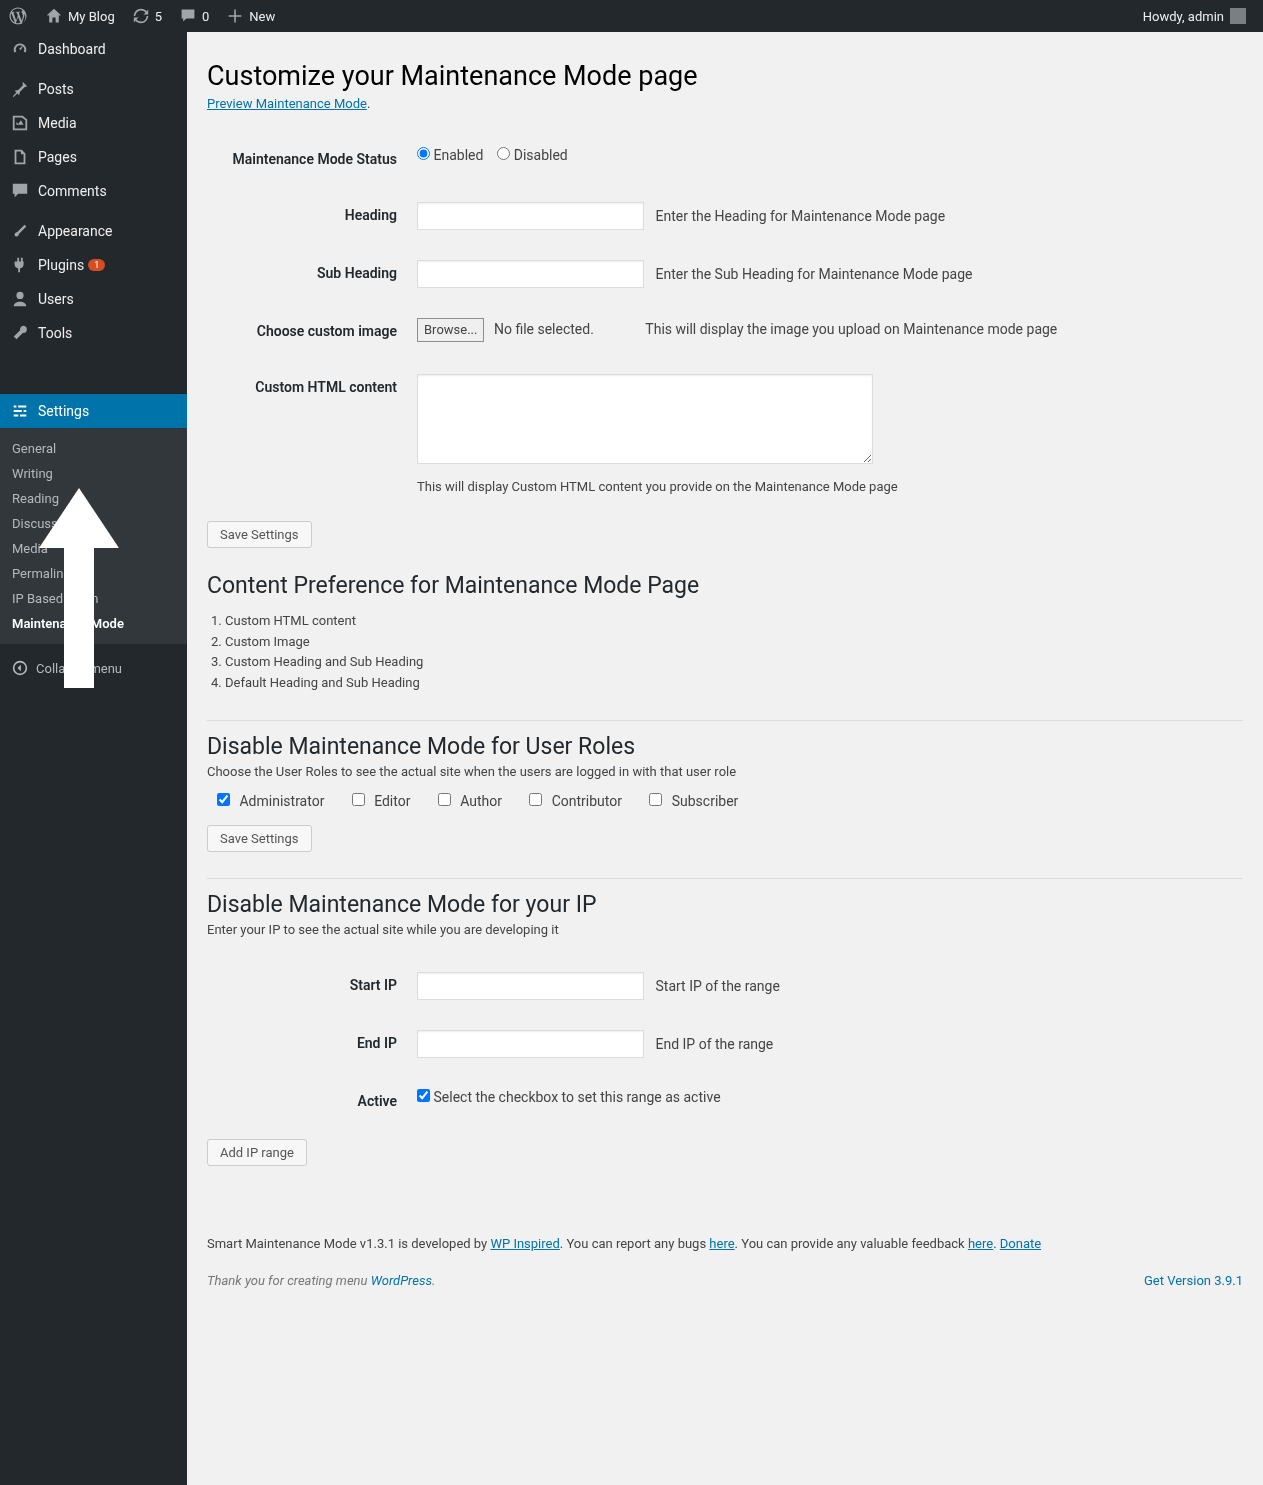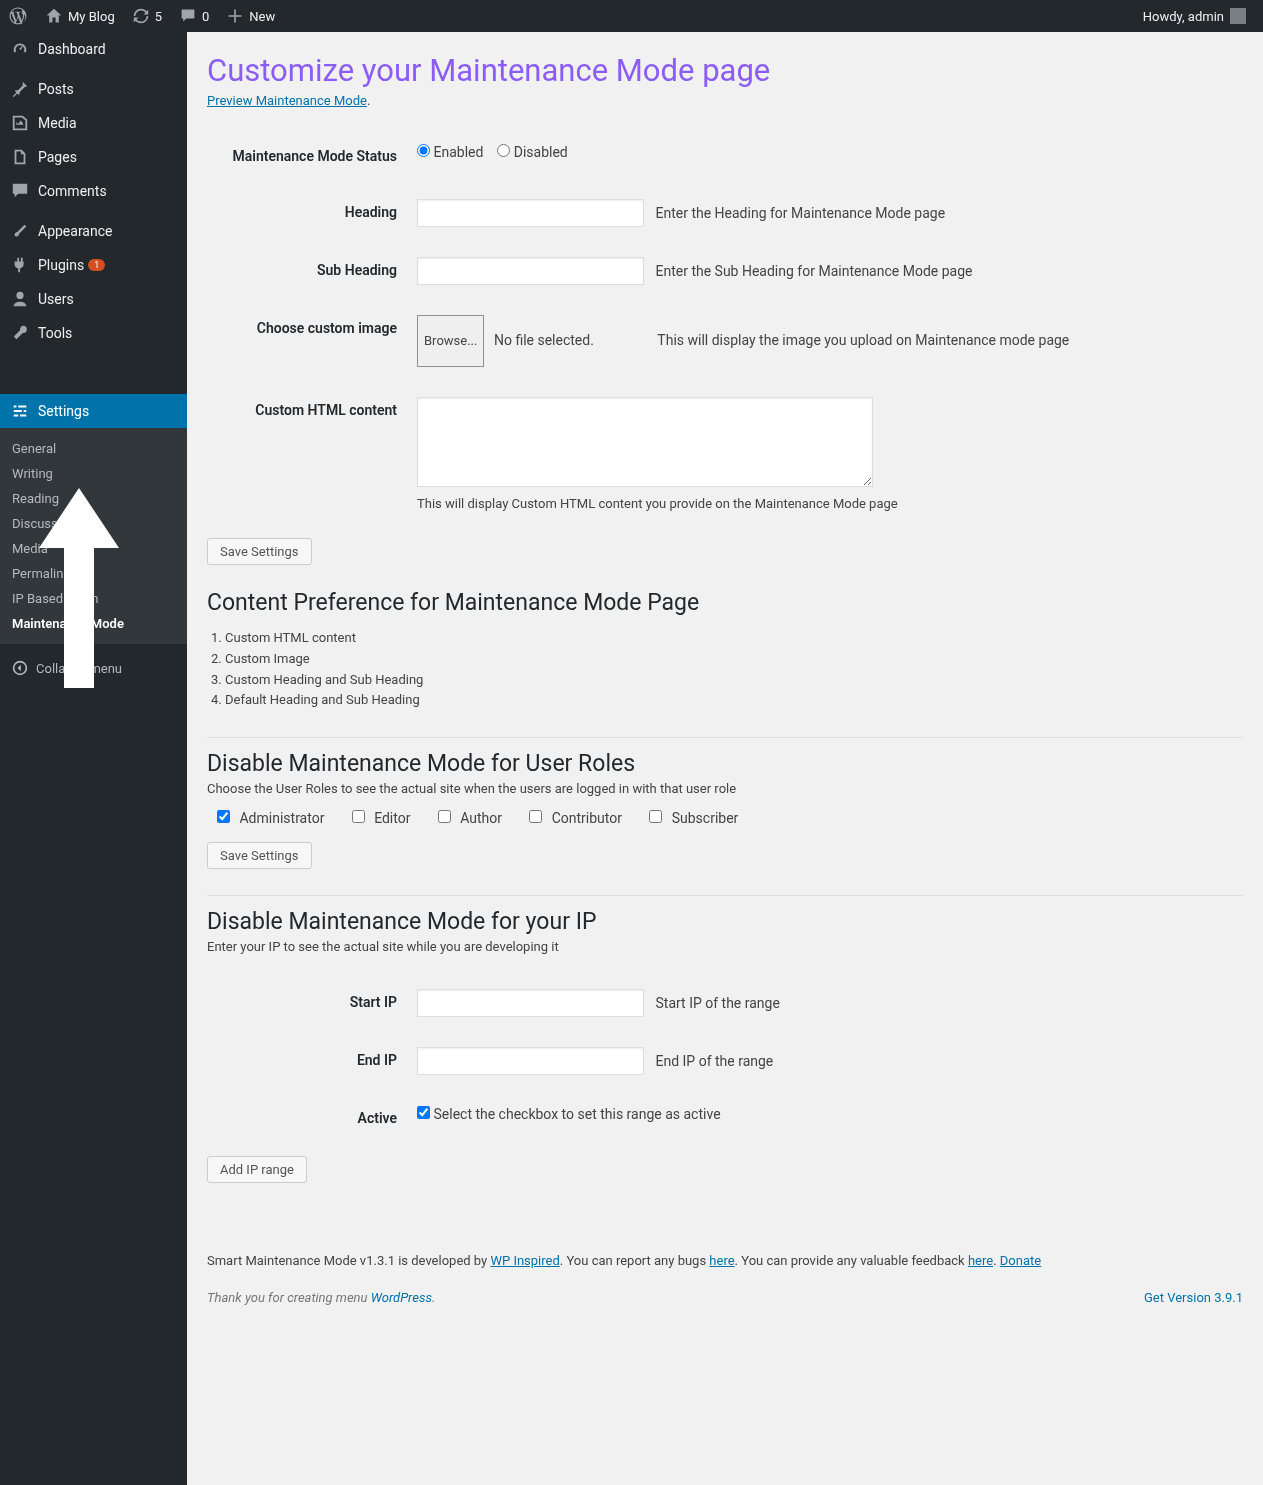--- a/index.html
+++ b/index.html
@@ -27,43 +27,43 @@
   .menu-item.current .mic { color:#fff; }
   .menu-item.current::after { content:""; position:absolute; right:-8px; top:50%; margin-top:-8px; border:8px solid transparent; border-right-color:#f1f1f1; }
   .badge { background:#d54e21; color:#fff; border-radius:9px; font-size:9px; padding:1px 6px; margin-left:4px; }
   .submenu { background:#32373c; padding:8px 0; }
   .submenu .subitem { padding:5px 12px; font-size:13px; color:#b4b9be; cursor:pointer; }
   .submenu .subitem.current { color:#fff; font-weight:600; }
   .collapse { display:flex; align-items:center; padding:8px 10px; color:#b4b9be; font-size:13px; cursor:pointer; }
   .collapse .mic { width:20px; height:20px; margin-right:6px; display:inline-flex; align-items:center; justify-content:center; }
 
   
-  h1.page-title { font-size:31px; font-weight:400; color:#8b5cf6; padding:20px 0 4px 0; }
+  h1.page-title { font-size:27px; font-weight:400; color:#000000; padding:28px 0 4px 0; }
   .prevlink { color:#0073aa; text-decoration:underline; font-size:13px; cursor:pointer; }
   .form-table { width:100%; margin-top:20px; border-spacing:0; }
   .form-table th { width:200px; text-align:right; vertical-align:top; padding:20px 10px 20px 0; font-size:14px; font-weight:600; color:#23282d; }
   .form-table td { padding:15px 10px; font-size:14px; vertical-align:top; line-height:1.4; }
   .form-table td .desc { color:#444; font-size:14px; margin-left:8px;text-align:center; }
   input[type=text] { width:227px; height:28px; border:1px solid #ddd; box-shadow:inset 0 1px 2px rgba(0,0,0,.07); padding:3px 5px; font-size:14px; background:#fff; }
   textarea { width:456px; height:90px; border:1px solid #ddd; box-shadow:inset 0 1px 2px rgba(0,0,0,.07); padding:4px 6px; font-size:14px; resize:both; background:#fff; }
-  .filebtn { display:inline-block; border:1px solid #8f8f8f; background:#efefef; font-size:13px; padding:16px 6px; cursor:pointer; }
+  .filebtn { display:inline-block; border:1px solid #8f8f8f; background:#efefef; font-size:13px; padding:2px 6px; cursor:pointer; }
   .filemsg { margin-left:6px; color:#444; font-size:14px; }
   .button { display:inline-block; background:#f7f7f7; border:1px solid #ccc; border-radius:3px; padding:5px 12px; font-size:13px; color:#555; cursor:pointer; margin-top:10px; }
 
   h2.section-title { font-size:23px; font-weight:400; color:#23282d; padding:24px 0 4px 0; }
   ol.cp-list { margin:8px 0 0 18px; font-size:13px; line-height:1.6; color:#444; }
 
   hr.sep { border:none; border-top:1px solid #ddd; margin:26px 0 8px 0; }
 
   .roles-row { padding:14px 0 6px 10px; }
   .roles-row label { margin-right:24px; font-size:14px; color:#444; }
   .roles-row input { margin-right:6px; }
 
   .p-sub { font-size:13px; color:#444; }
-  .desc2 { font-size:13px; color:#444; margin-top:2px; }
+  .desc2 { font-size:13px; color:#444; margin-top:8px; }
 
   
   .footer1 { margin-top:70px; font-size:13px; color:#444; }
   .footer1 .lnk { color:#0073aa; text-decoration:underline; cursor:pointer; }
   .footerbar { display:flex; justify-content:space-between; font-size:13px; color:#777; font-style:italic; margin-top:22px; }
   .footerbar .lnk { color:#0073aa; font-style:italic; text-decoration:none; cursor:pointer; }
   .footerbar .ver { font-style:normal; color:#0073aa; cursor:pointer; }
 
   
   #bigarrow { position:absolute; left:39px; top:488px; pointer-events:none; }
@@ -255,21 +255,21 @@
         <td>
           <input type="text" style="">
           <span class="desc">Enter the Sub Heading for Maintenance Mode page</span>
         </td>
       </tr>
       <tr>
         <th>Choose custom image</th>
         <td>
           <span class="filebtn">Browse...</span>
           <span class="filemsg">No file selected.</span>
-          <span class="desc" style="margin-left:60px">This will display the image you upload on Maintenance mode page</span>
+          <span class="desc" style="margin-left:48px">This will display the image you upload on Maintenance mode page</span>
         </td>
       </tr>
       <tr>
         <th>Custom HTML content</th>
         <td>
           <textarea style=""></textarea>
           <div class="desc2">This will display Custom HTML content you provide on the Maintenance Mode page</div>
         </td>
       </tr>
     </tbody>

